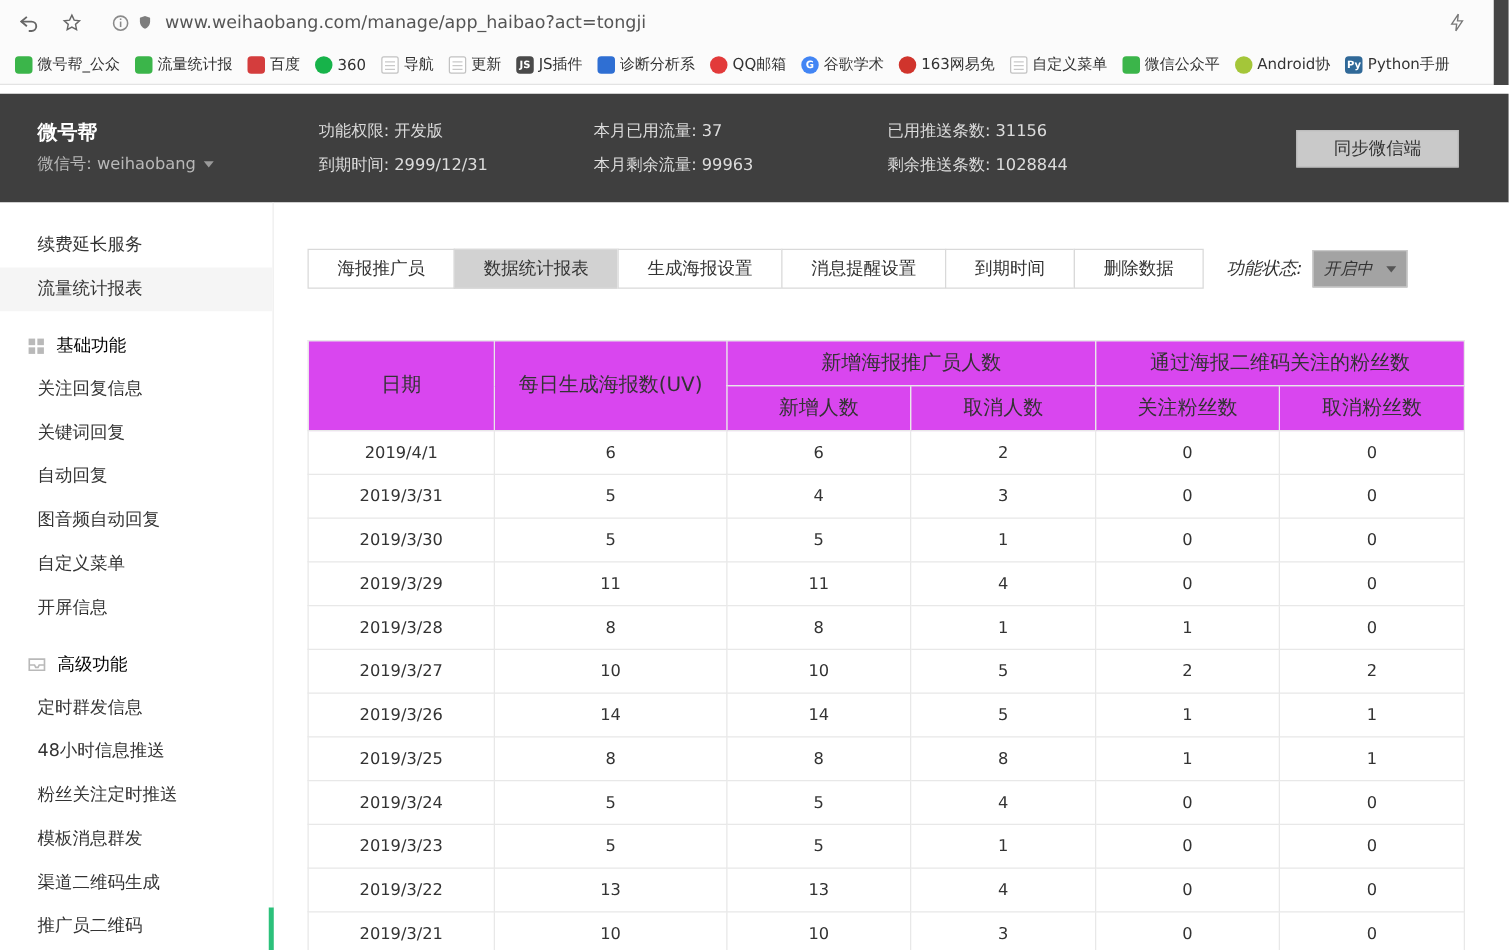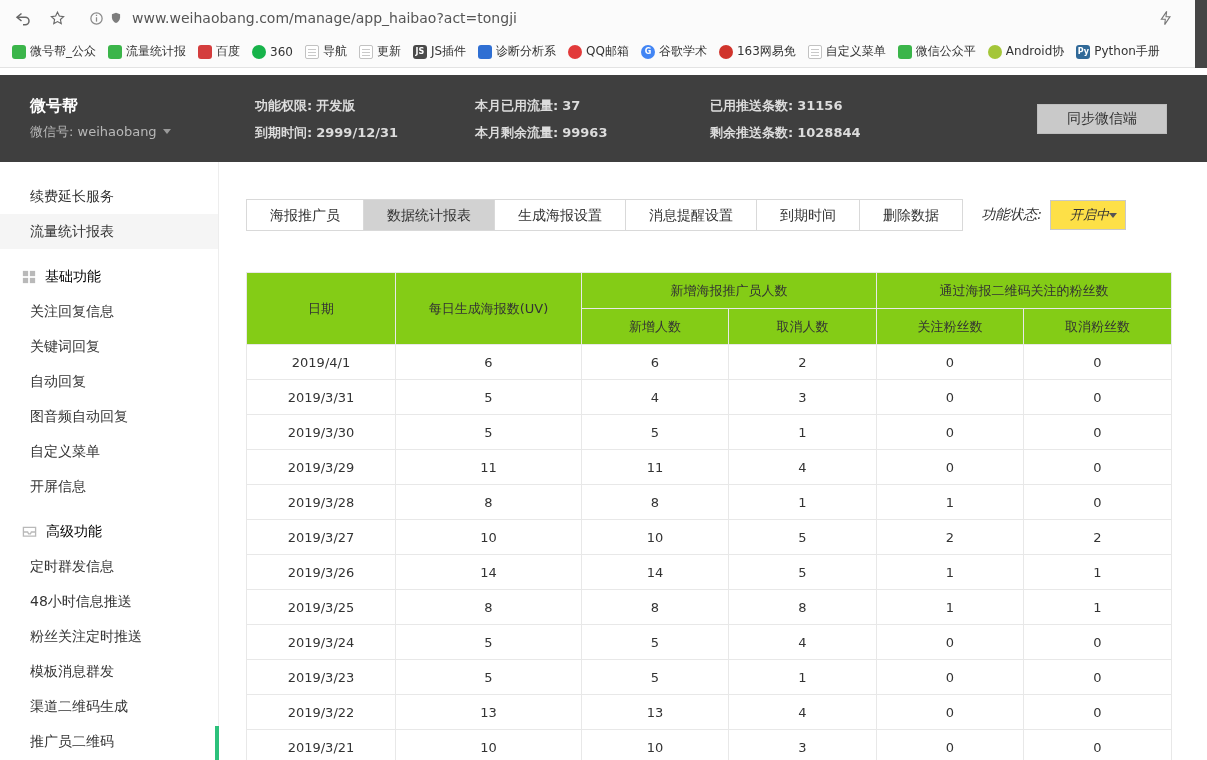--- a/index.html
+++ b/index.html
@@ -25,21 +25,21 @@
   .bm-label { font-size:12px; color:#333; }
 
   .gap { height:7px; background:#fff; }
 
   
   .page-header { height:87px; background:#3f3f3f; display:flex; align-items:center; }
   .header-left { width:255px; padding-left:30px; flex:0 0 auto; }
   .app-name { color:#fff; font-size:16px; font-weight:bold; line-height:26px; }
   .account { color:#b8b8b8; font-size:13px; line-height:26px; display:flex; align-items:center; cursor:pointer; }
   .caret-down { width:0; height:0; border-left:4px solid transparent; border-right:4px solid transparent; border-top:5px solid #9a9a9a; margin-left:6px; }
-  .header-stats { display:flex;font-weight:bold; }
+  .header-stats { display:flex; }
   .stat-col-0 { width:220px; }
   .stat-col-1 { width:235px; }
   .stat-col-2 { width:230px; }
   .stat-line { color:#dcdcdc; font-size:13px; line-height:27px; white-space:nowrap; }
   .stat-line .stat-value { margin-left:4px; }
   .sync-button { margin-left:auto; margin-right:40px; width:130px; height:30px; background:#c9c9c9; border:1px solid #bdbdbd; font-size:14px; color:#333; cursor:pointer; font-family:inherit; }
 
   
   .page-body { display:flex; height:598px; }
   .sidebar { width:219px; border-right:1px solid #ededed; padding-top:17px; position:relative; flex:0 0 auto; background:#fff; }
@@ -50,26 +50,26 @@
   .side-scroll { position:absolute; right:-1px; bottom:0; width:4px; height:34px; background:#2cc17b; }
 
   .content { flex:1; padding:37px 0 0 27px; background:#fff; }
   .tabs-row { width:880px; display:flex; align-items:center; }
   .tabs { display:flex; }
   .tab { height:32px; line-height:30px; padding:0 23px; border:1px solid #d9d9d9; background:#fff; font-size:14px; color:#333; cursor:pointer; margin-left:-1px; white-space:nowrap; }
   .tab:first-child { margin-left:0; }
   .tab.active { background:#d2d2d2; }
   .status-wrap { margin-left:auto; display:flex; align-items:center;font-style:italic; }
   .status-label { font-size:14px; color:#333; margin-right:8px; white-space:nowrap; }
-  .status-select { width:76px; height:30px; border:1px solid #c9c9c9; display:flex; align-items:center; justify-content:flex-end; padding:0 8px; font-size:13px; cursor:pointer; background:#fde047; }
+  .status-select { width:76px; height:30px; border:1px solid #c9c9c9; display:flex; align-items:center; justify-content:space-between; padding:0 8px; font-size:13px; cursor:pointer; background:#a3a3a3; }
   .status-select .caret-down { border-top-color:#555; margin-left:0; }
 
   table.report { border-collapse:collapse; margin-top:41px; width:925px; table-layout:fixed; }
   .report th, .report td { border:1px solid #e8e8e8; text-align:center; font-weight:normal; }
-  .report thead th { background:#84cc16; font-size:13px; color:#333; height:36px; }
+  .report thead th { background:#d946ef; font-size:16px; color:#333; height:36px; }
   .report tbody td { height:35px; font-size:13px; color:#333; background:#fff; }
 </style>
 </head>
 <body>
 
 <div class="chrome">
   <div class="url-row">
     <span class="chrome-icon">
       <svg width="18" height="18" viewBox="0 0 24 24">
           <path d="M10 6 L4 11 L10 16" fill="none" stroke="#666" stroke-width="2"></path>

